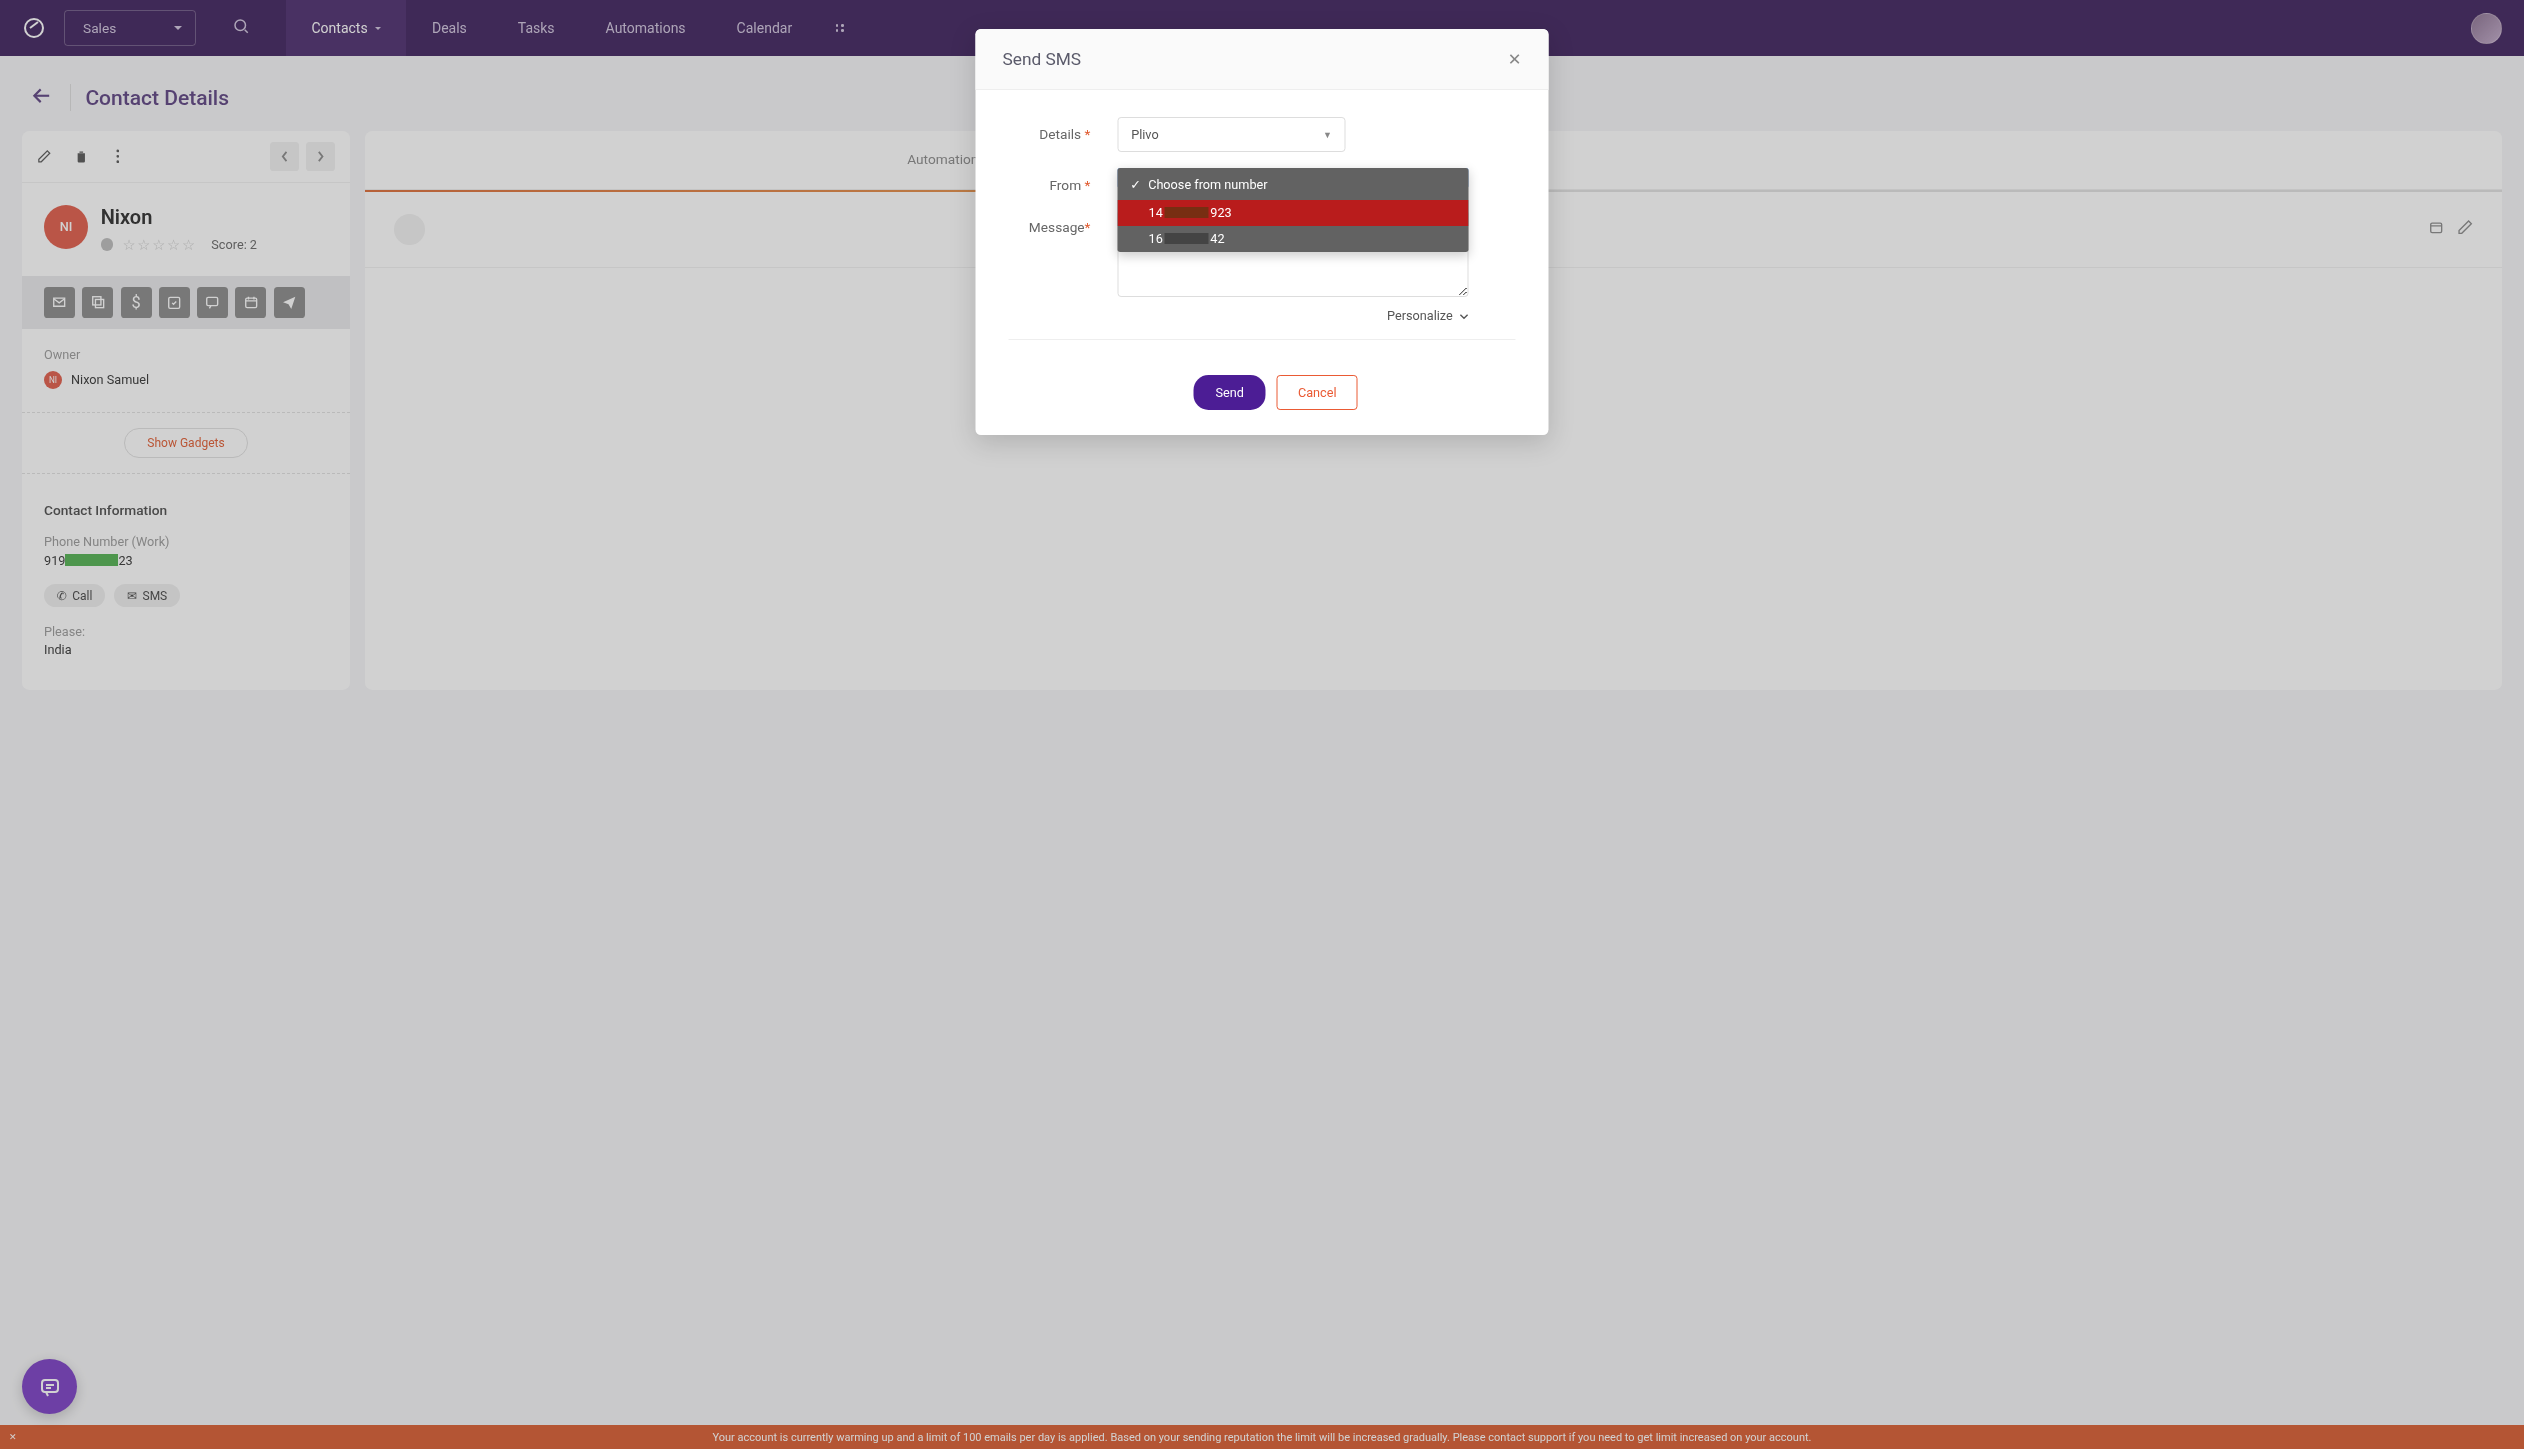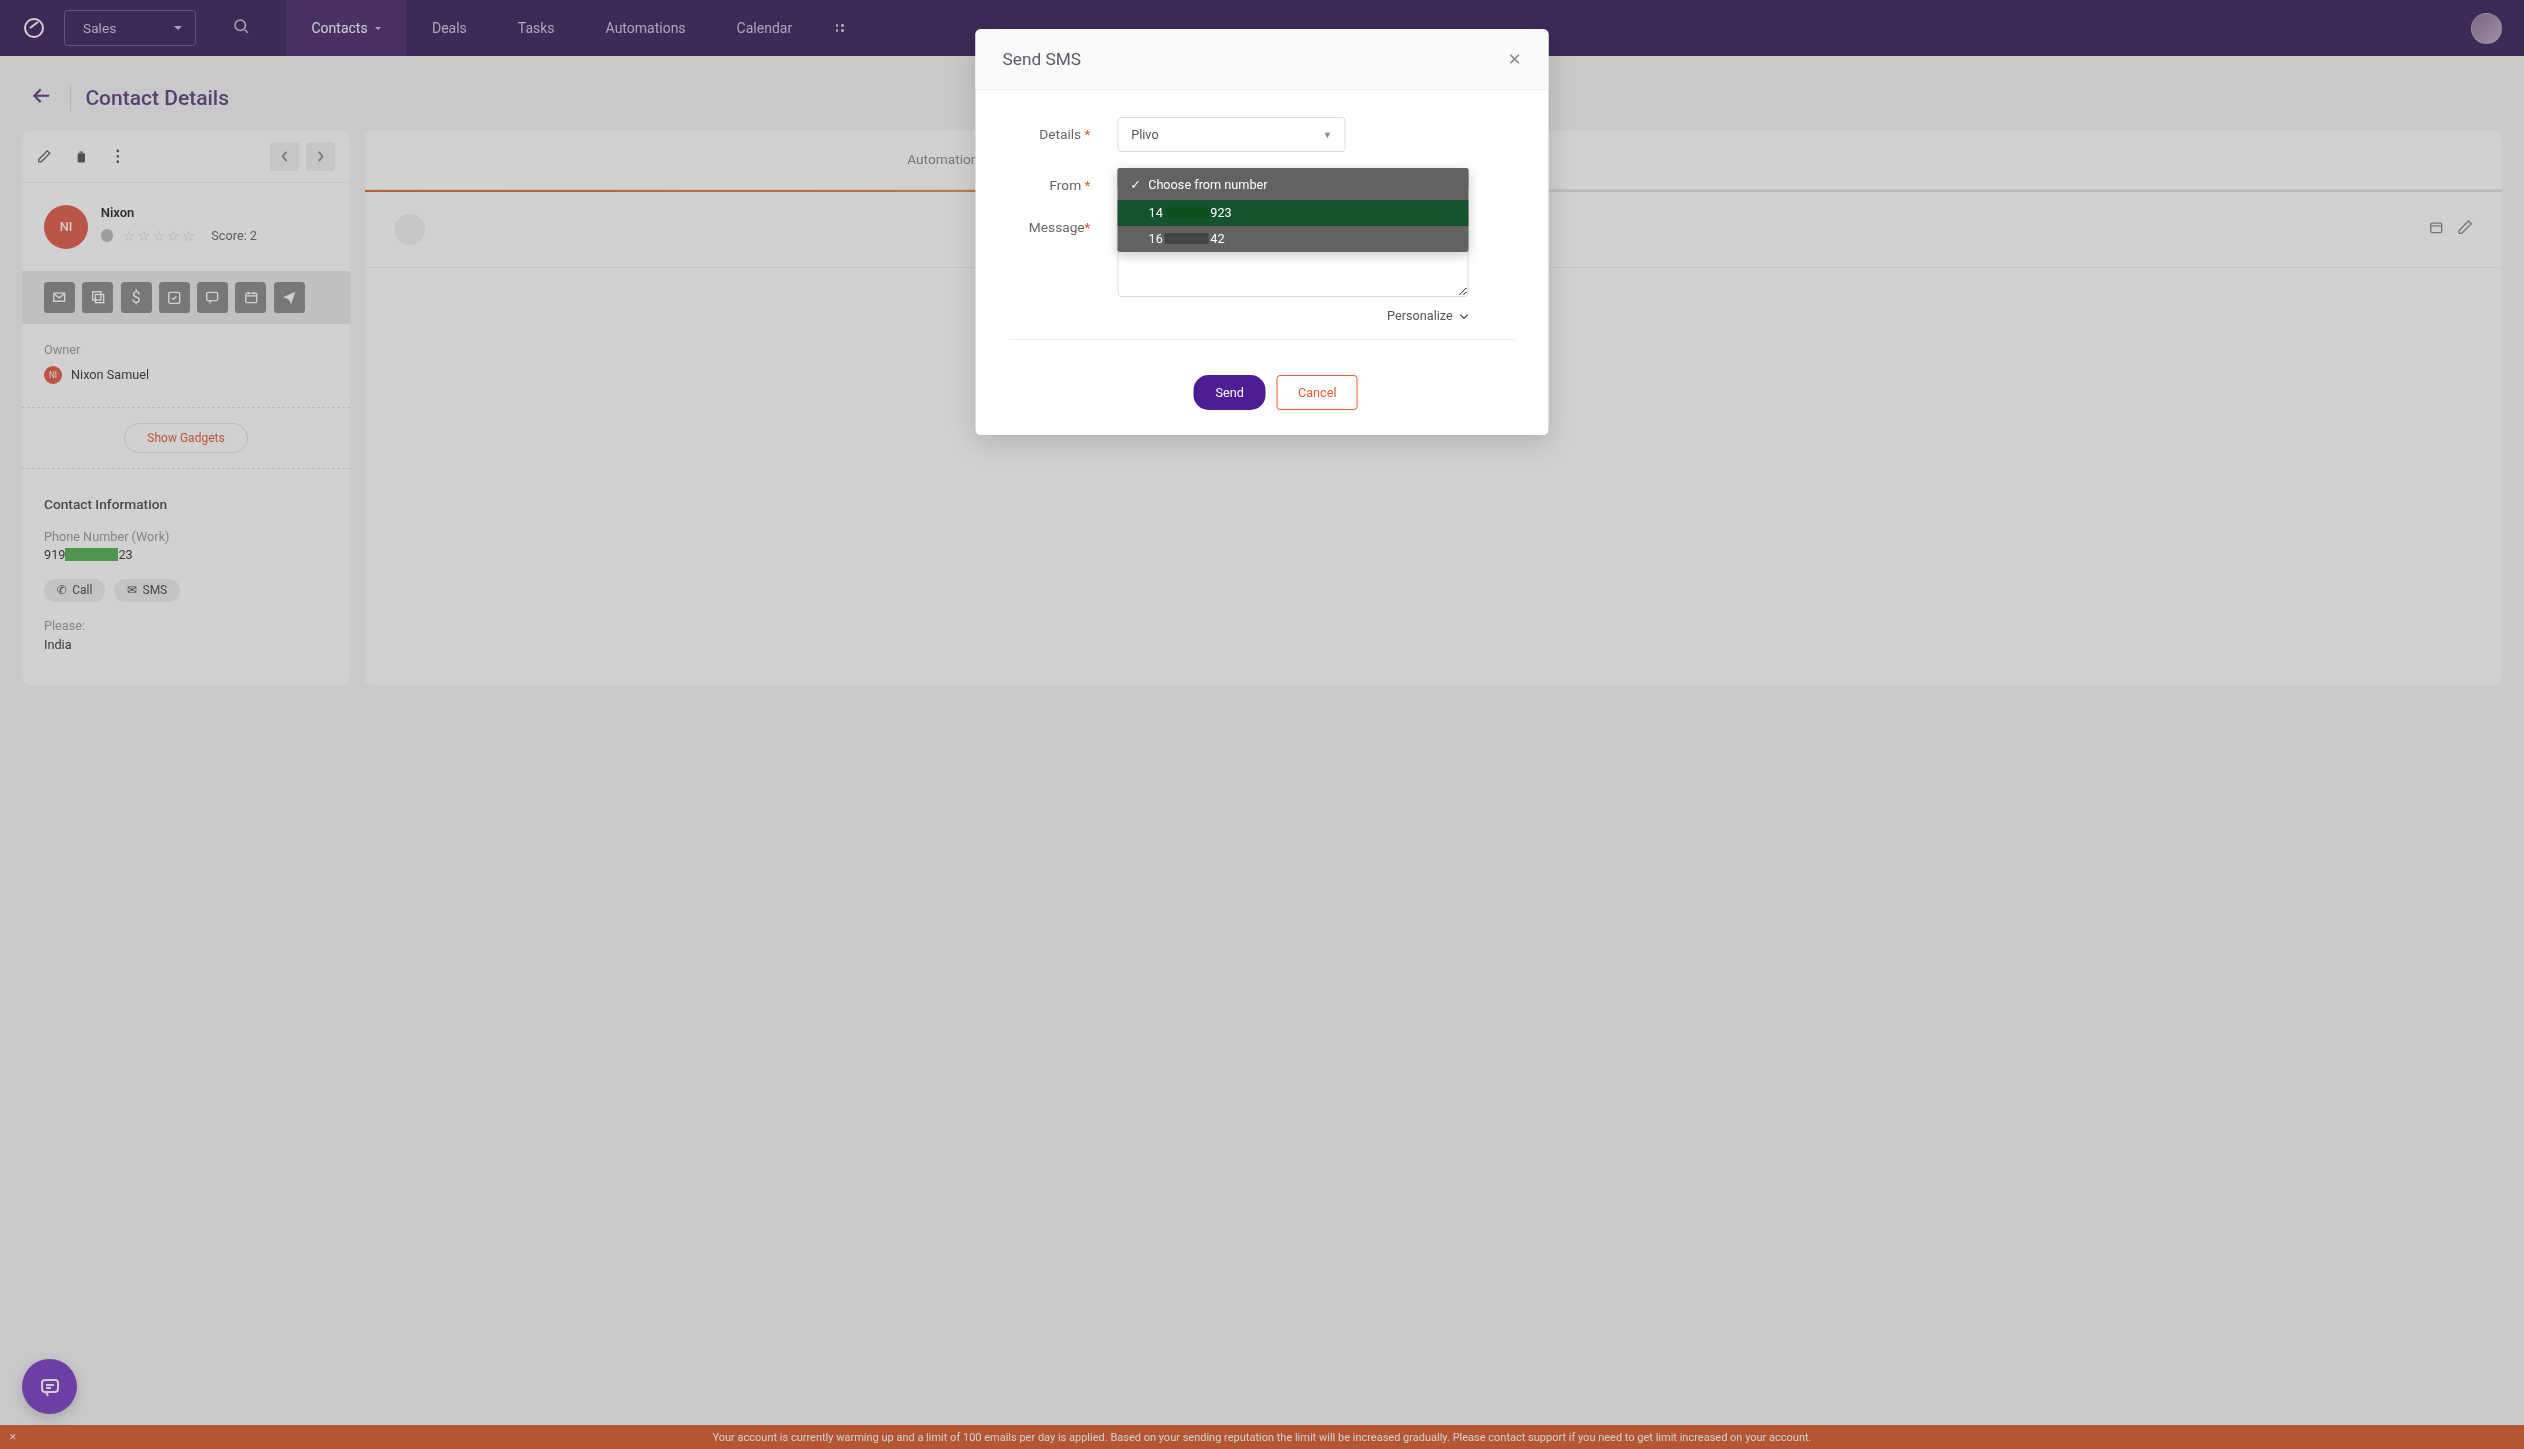--- a/index.html
+++ b/index.html
@@ -31,21 +31,21 @@
     .contact-card { background: #fff; border-radius: 7.3px; width: 328px; flex-shrink: 0; overflow: hidden; }
     .card-toolbar { display: flex; align-items: center; padding: 11px 14.6px; gap: 11px; border-bottom: 0.9px solid #f0f0f0; }
     .card-toolbar-left { display: flex; gap: 20px; }
     .card-toolbar-right { margin-left: auto; display: flex; gap: 7.3px; }
     .icon-btn { width: 16.4px; height: 16.4px; cursor: pointer; color: #555; display: flex; align-items: center; justify-content: center; }
     .nav-arrow { background: #f0f0f0; border-radius: 3.6px; width: 29px; height: 29px; display: flex; align-items: center; justify-content: center; cursor: pointer; }
 
     .contact-info { padding: 22px 22px 0 22px; display: flex; gap: 12.7px; align-items: flex-start; }
     .contact-avatar { width: 44px; height: 44px; border-radius: 50%; background: #e05a47; color: #fff; display: flex; align-items: center; justify-content: center; font-weight: 500; font-size: 12.7px; }
     .contact-meta { flex: 1; }
-    .contact-name { font-size: 13px; font-weight: 600; color: #2a2a2a; margin-bottom: 7.3px; }
+    .contact-name { font-size: 20px; font-weight: 600; color: #2a2a2a; margin-bottom: 7.3px; }
     .contact-score-row { display: flex; align-items: center; gap: 9px; }
     .status-dot { width: 12.7px; height: 12.7px; border-radius: 50%; background: #bbb; }
     .stars { display: flex; gap: 1.8px; }
     .star { color: #ccc; font-size: 14.6px; }
     .score-text { color: #666; font-size: 12.7px; margin-left: 7.3px; }
 
     .action-row { background: #e8e8eb; padding: 11px 22px; margin-top: 22px; display: flex; gap: 7.3px; }
     .action-btn { width: 31px; height: 31px; background: #888; border-radius: 3.6px; display: flex; align-items: center; justify-content: center; cursor: pointer; color: #fff; }
 
     .owner-section { padding: 18px 22px; }
@@ -89,21 +89,21 @@
     .form-row { display: flex; align-items: flex-start; margin-bottom: 16.4px; }
     .form-label { width: 109px; text-align: right; padding-right: 27px; color: #666; font-size: 13.7px; padding-top: 9px; }
     .required { color: #e05a2f; }
     .form-control { flex: 1; position: relative; }
     .select-box { border: 0.9px solid #ddd; border-radius: 3.6px; padding: 9px 12.7px; font-size: 12.7px; color: #555; width: 228px; display: flex; align-items: center; justify-content: space-between; cursor: pointer; }
     .select-box-full { width: 351px; border-radius: 1.8px; }
     .select-caret { color: #888; font-size: 9px; }
     .dropdown { position: absolute; top: 0; left: 0; width: 351px; background: #626262; border-radius: 2.7px; overflow: hidden; z-index: 10; box-shadow: 0 3.6px 11px rgba(0,0,0,0.2); }
     .dropdown-header { padding: 8.2px 12.7px; color: #fff; font-size: 12.7px; display: flex; align-items: center; gap: 7.3px; }
     .dropdown-item { padding: 5.5px 12.7px 5.5px 31px; color: #fff; font-size: 12.7px; cursor: pointer; display: flex; align-items: center; }
-    .dropdown-item.highlighted { background: #14532d; }
+    .dropdown-item.highlighted { background: #b91c1c; }
     .dd-prefix { }
     .dd-bar { display: inline-block; width: 44px; height: 11px; background: rgba(0,80,0,0.35); margin: 0 1.8px; }
     .dd-suffix { }
     .dropdown-item:not(.highlighted) .dd-bar { background: rgba(0,0,0,0.3); }
     .textarea { width: 351px; height: 87px; border: 0.9px solid #ddd; border-radius: 3.6px; padding: 9px 12.7px; font-size: 12.7px; resize: both; }
     .personalize { margin-top: 7.3px; text-align: right; width: 351px; font-size: 12.7px; color: #555; cursor: pointer; }
     .personalize svg { vertical-align: middle; margin-left: 3.6px; }
     .modal-divider { height: 0.9px; background: #eee; margin: 16.4px 0; }
     .modal-footer { padding: 0 33px 25.5px 33px; display: flex; gap: 11px; padding-left: 218px; }
     .btn-primary { background: #4c1d95; color: #fff; border: none; padding: 9px 22px; border-radius: 15px; font-size: 12.7px; cursor: pointer; }

